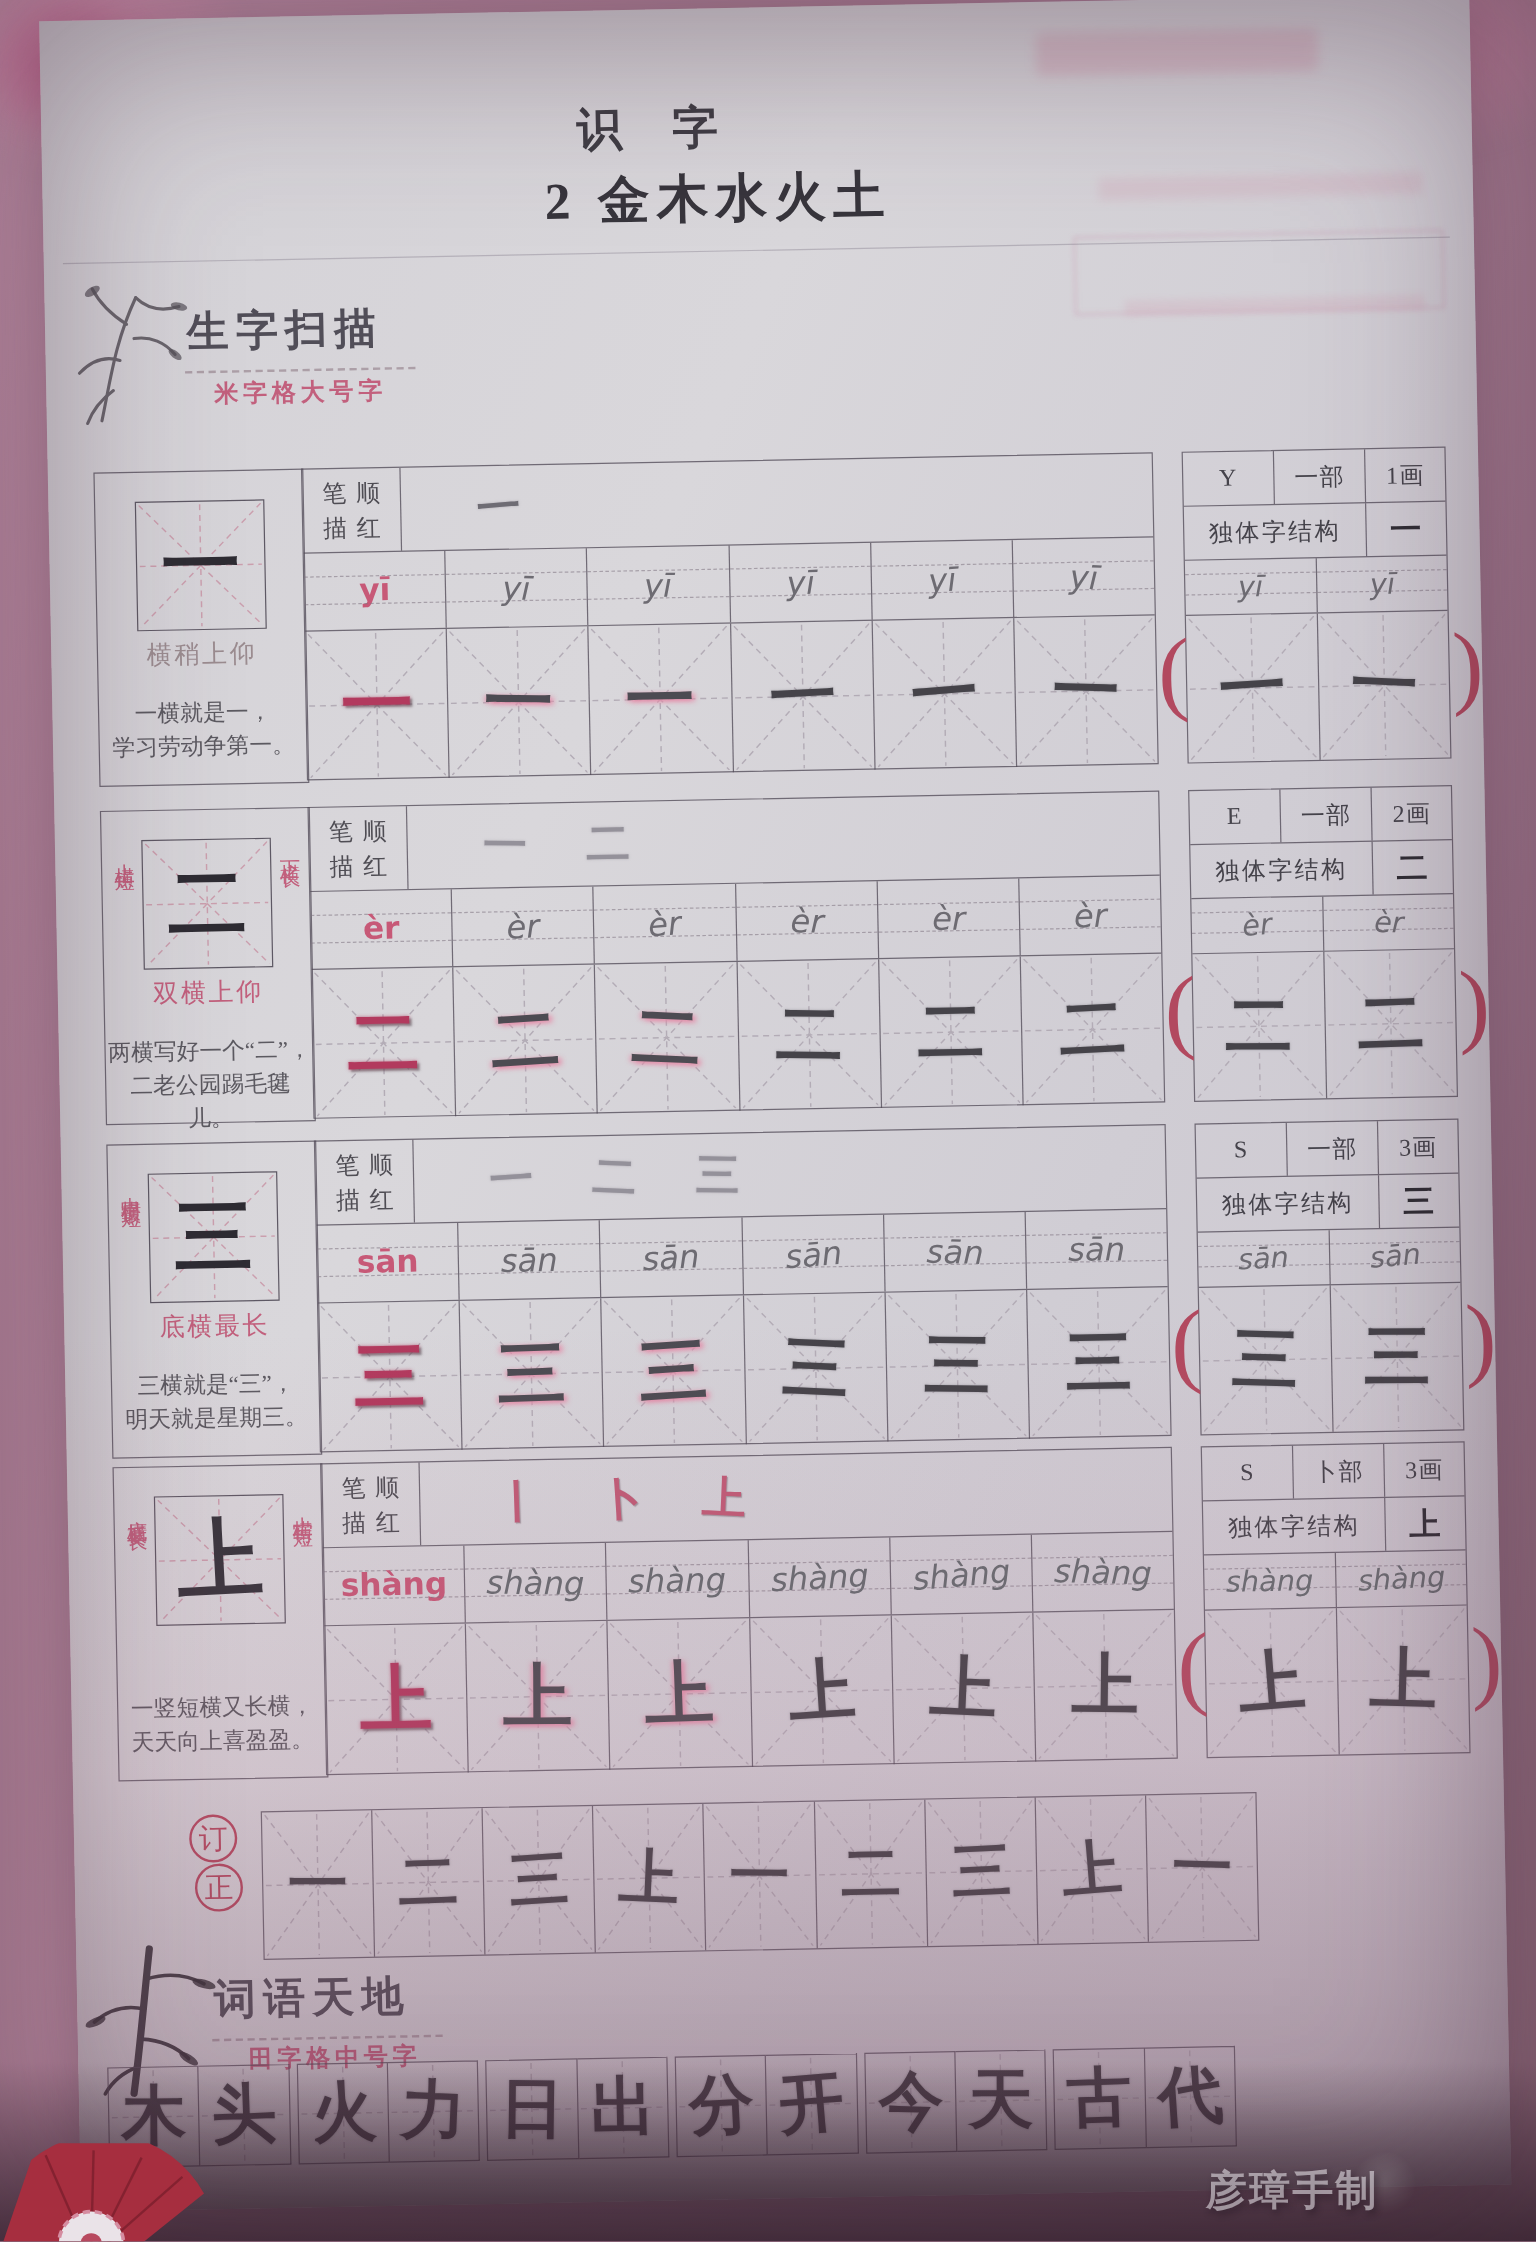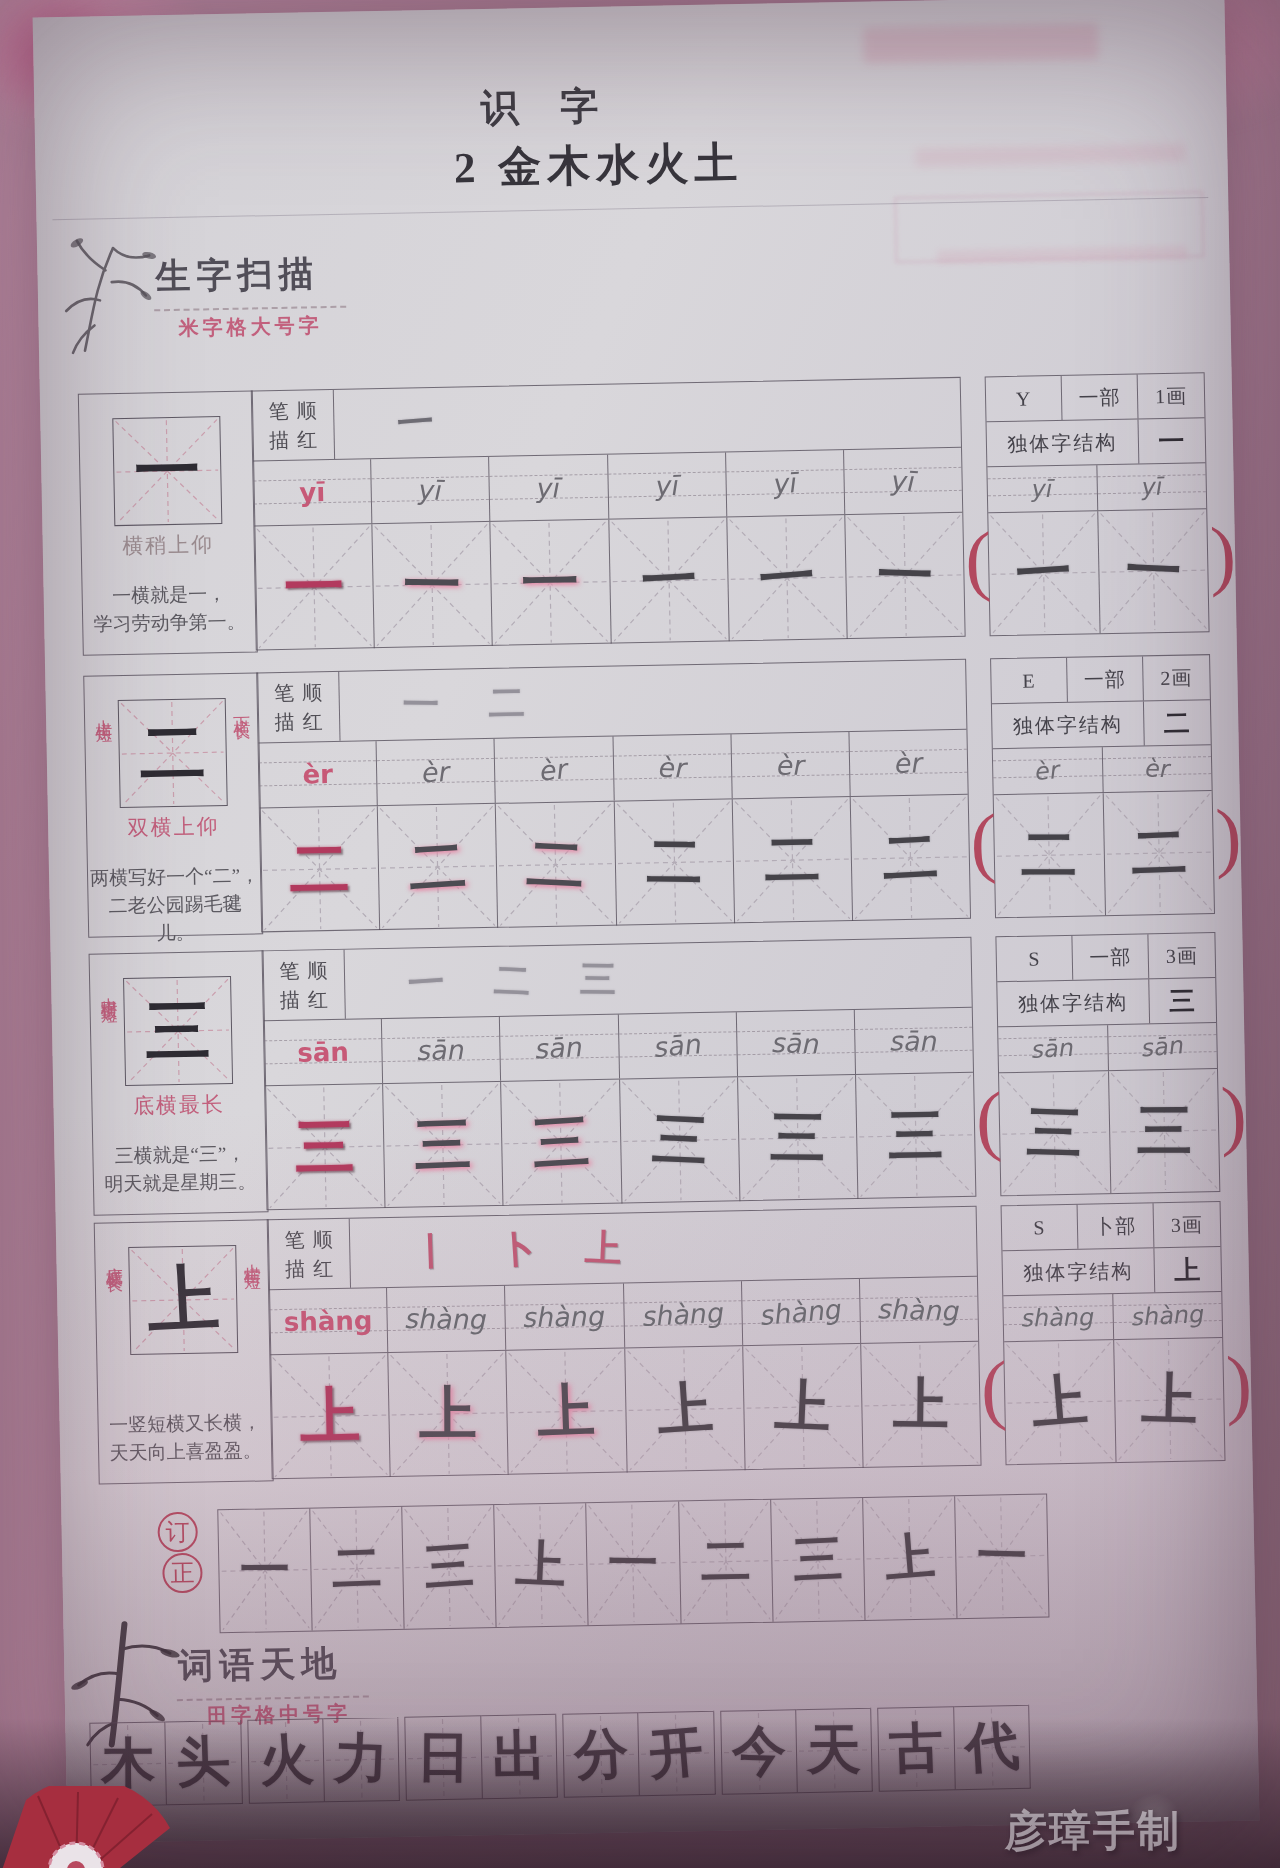--- a/index.html
+++ b/index.html
@@ -111,21 +111,21 @@
   .ccells .c3{font-size:52px;}
 
   .wrow{position:absolute;left:24px;top:1706px;width:940px;height:84px;display:flex;gap:6px;}
   .wpair{flex:1;display:flex;}
   .wpair .tz{border:1px solid var(--ln);box-sizing:border-box;}
   .wpair .tz + .tz{border-left:none;}
   .wc{font-size:56px;font-weight:600;color:#3e3c42;text-shadow:0 0 2px rgba(80,78,85,.5);}
 
   .wm1{position:absolute;left:518px;top:1779px;z-index:7;font-family:"DejaVu Sans",sans-serif;font-size:62px;font-weight:700;
       color:#ebe8ee;letter-spacing:3px;text-shadow:4px 5px 9px rgba(25,15,25,.65);}
-  .wm2{position:absolute;left:1005px;top:1803px;z-index:6;font-family:"DejaVu Sans",sans-serif;font-size:42px;font-weight:700;
+  .wm2{position:absolute;left:1005px;top:1803px;z-index:6;font-family:"DejaVu Sans",sans-serif;font-size:34px;font-weight:700;
       color:rgba(240,236,243,.55);letter-spacing:2px;text-shadow:2px 3px 5px rgba(25,15,25,.4);}
   .wmdot{position:absolute;left:1128px;top:1793px;width:52px;height:52px;border-radius:50%;z-index:5;
       background:radial-gradient(closest-side,rgba(255,255,255,.5),rgba(255,255,255,0));}
 
   .fan{position:absolute;left:-8px;top:1786px;z-index:7;}
   .orchid,.bamboo{position:absolute;}
 </style>
 </head>
 <body>
 

